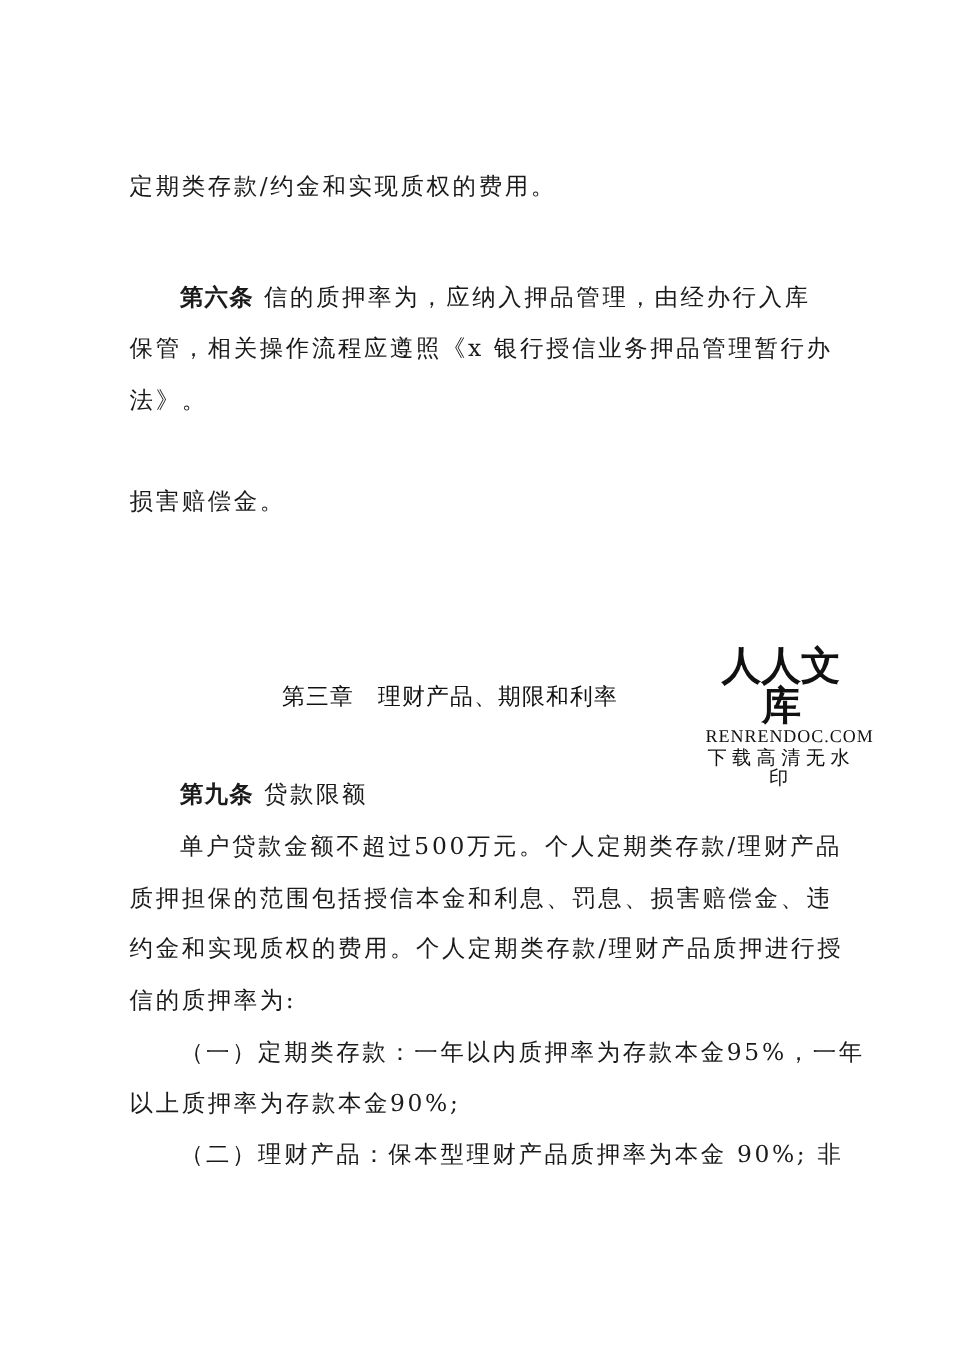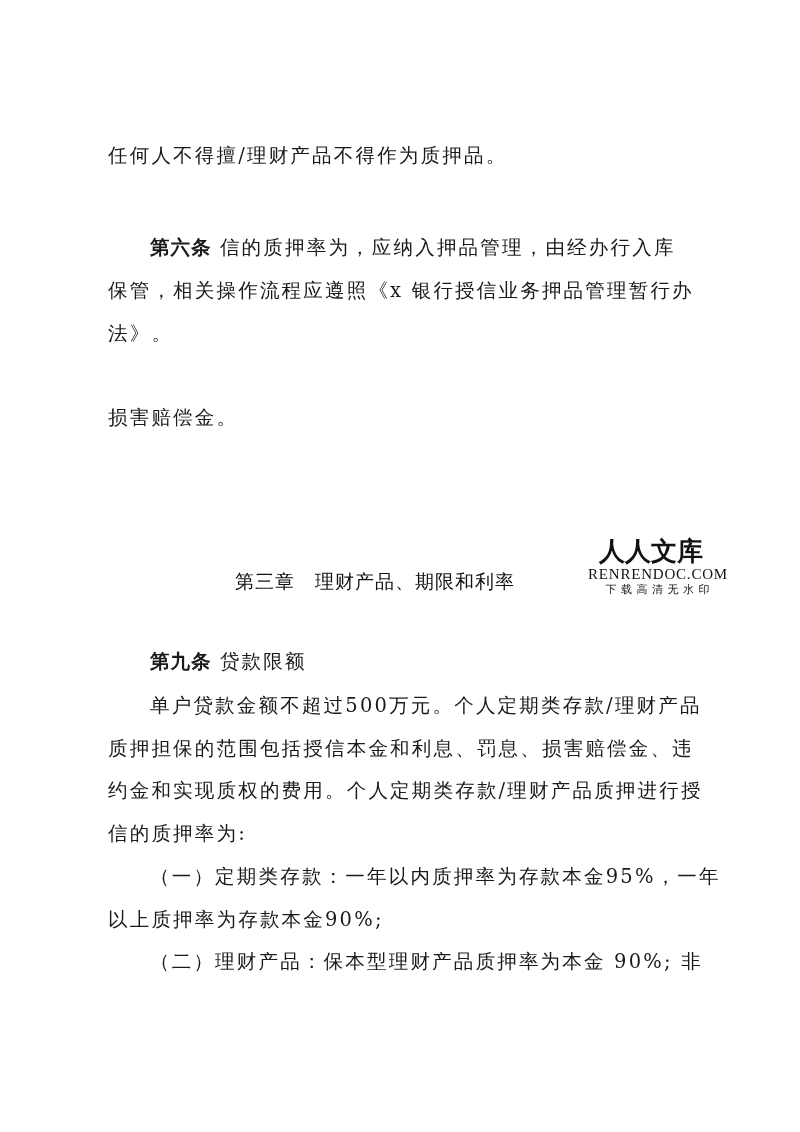--- a/index.html
+++ b/index.html
@@ -18,30 +18,30 @@
     .chapter {
       position: absolute;
       font-family: "DejaVu Sans", "Liberation Sans", sans-serif;
       font-size: 19px;
       letter-spacing: 1px;
       white-space: nowrap;
       line-height: 1;
       color: #111;
     }
     .wm { position: absolute; left: 588px; top: 538px; width: 126px; text-align: center; color: #111; }
-    .wm-title { font-family: "DejaVu Serif", "Liberation Serif", serif; font-weight: bold; font-size: 26px; letter-spacing: 0px; line-height: 1; }
+    .wm-title { font-family: "DejaVu Serif", "Liberation Serif", serif; font-weight: bold; font-size: 33px; letter-spacing: 0px; line-height: 1; }
     .wm-url { font-family: Liberation Serif, serif; font-size: 15px; letter-spacing: 0.8px; line-height: 1; margin-top: 3px; }
-    .wm-sub { font-family: "DejaVu Sans", "Liberation Sans", sans-serif; font-size: 11px; letter-spacing: 4.5px; line-height: 1; margin-top: 2px; text-align: right; }
+    .wm-sub { font-family: "DejaVu Sans", "Liberation Sans", sans-serif; font-size: 16px; letter-spacing: 4.5px; line-height: 1; margin-top: 2px; }
   </style>
 </head>
 <body>
 
 <div class="page">
 
-  <div class="line" style="left:108px; top:146px;">任何人不得擅/理财产品不得作为质押品。</div>
+  <div class="line" style="left:108px; top:146px;">定期类存款/约金和实现质权的费用。</div>
 
 
   <div class="line" style="left:150px; top:238px;">
     <span class="bold">第六条</span><span> 信的质押率为，应纳入押品管理，由经办行入库</span>
   </div>
   <div class="line" style="left:108px; top:281px;">保管，相关操作流程应遵照《x 银行授信业务押品管理暂行办</div>
   <div class="line" style="left:108px; top:324px;">法》。</div>
 
   <div class="line" style="left:108px; top:408px;">损害赔偿金。</div>
 

